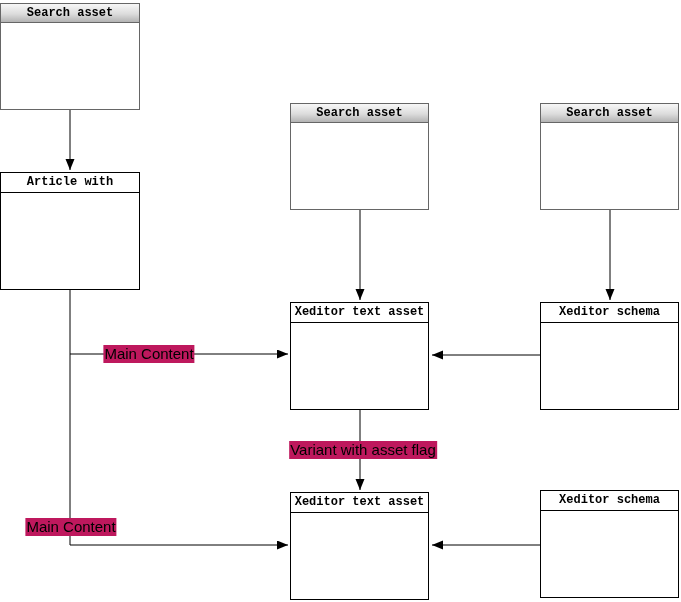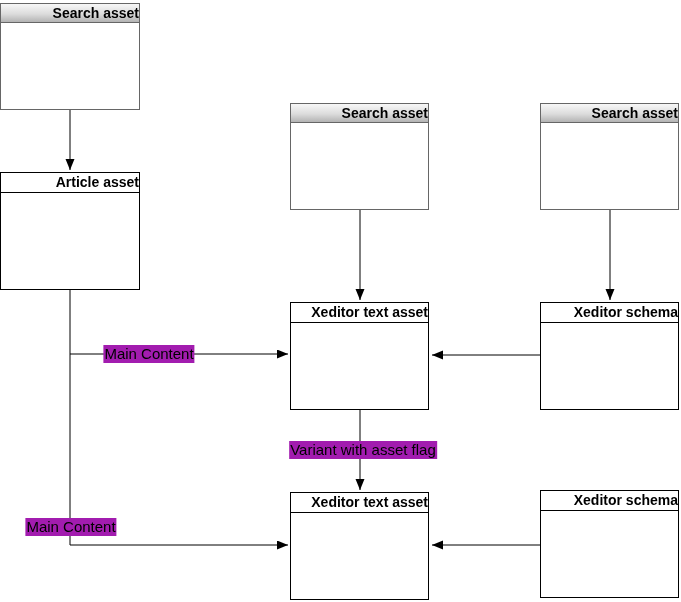--- a/index.html
+++ b/index.html
@@ -31,48 +31,49 @@
   }
   .node.gradient {
     border: 1px solid #666666;
   }
   .node.plain {
     border: 1px solid #000000;
   }
   .node-header {
     box-sizing: border-box;
     flex: 0 0 auto;
-    text-align: right;
-    font-size: 14px;
+    text-align: center;
+    font-size: 12px;
     font-weight: bold;
     color: #000000;
     line-height: 18px;
     white-space: nowrap;
     overflow: hidden;
+    font-family: Liberation Mono, monospace;
   }
   .node.gradient .node-header {
     height: 19px;
     line-height: 18px;
     background: linear-gradient(180deg, #f7f7f7 0%, #dcdcdc 55%, #b3b3b3 100%);
     border-bottom: 1px solid #666666;
   }
   .node.plain .node-header {
     height: 20px;
     line-height: 19px;
     background: #ffffff;
     border-bottom: 1px solid #000000;
   }
   .node-body {
     flex: 1 1 auto;
     background: #ffffff;
   }
   .edge-label {
     position: absolute;
     transform: translate(-50%, -50%);
-    background: #a21caf;
+    background: #be185d;
     font-size: 15px;
     color: #000000;
     white-space: nowrap;
     z-index: 3;
     padding: 0 1px;
     line-height: 18px;
   }
 </style>
 </head>
 <body>
@@ -95,21 +96,21 @@
     <path d="M70,545 L288,545" stroke="#000000" stroke-width="1" fill="none" marker-end="url(#arrowhead)"></path>
     <path d="M540,545 L432,545" stroke="#000000" stroke-width="1" fill="none" marker-end="url(#arrowhead)"></path>
   </svg>
 
   <div class="node gradient" style="left:0px; top:3px; width:140px; height:107px;">
     <div class="node-header">Search asset</div>
     <div class="node-body"></div>
   </div>
 
   <div class="node plain" style="left:0px; top:172px; width:140px; height:118px;">
-    <div class="node-header">Article asset</div>
+    <div class="node-header">Article with</div>
     <div class="node-body"></div>
   </div>
 
   <div class="node gradient" style="left:290px; top:103px; width:139px; height:107px;">
     <div class="node-header">Search asset</div>
     <div class="node-body"></div>
   </div>
 
   <div class="node gradient" style="left:540px; top:103px; width:139px; height:107px;">
     <div class="node-header">Search asset</div>

